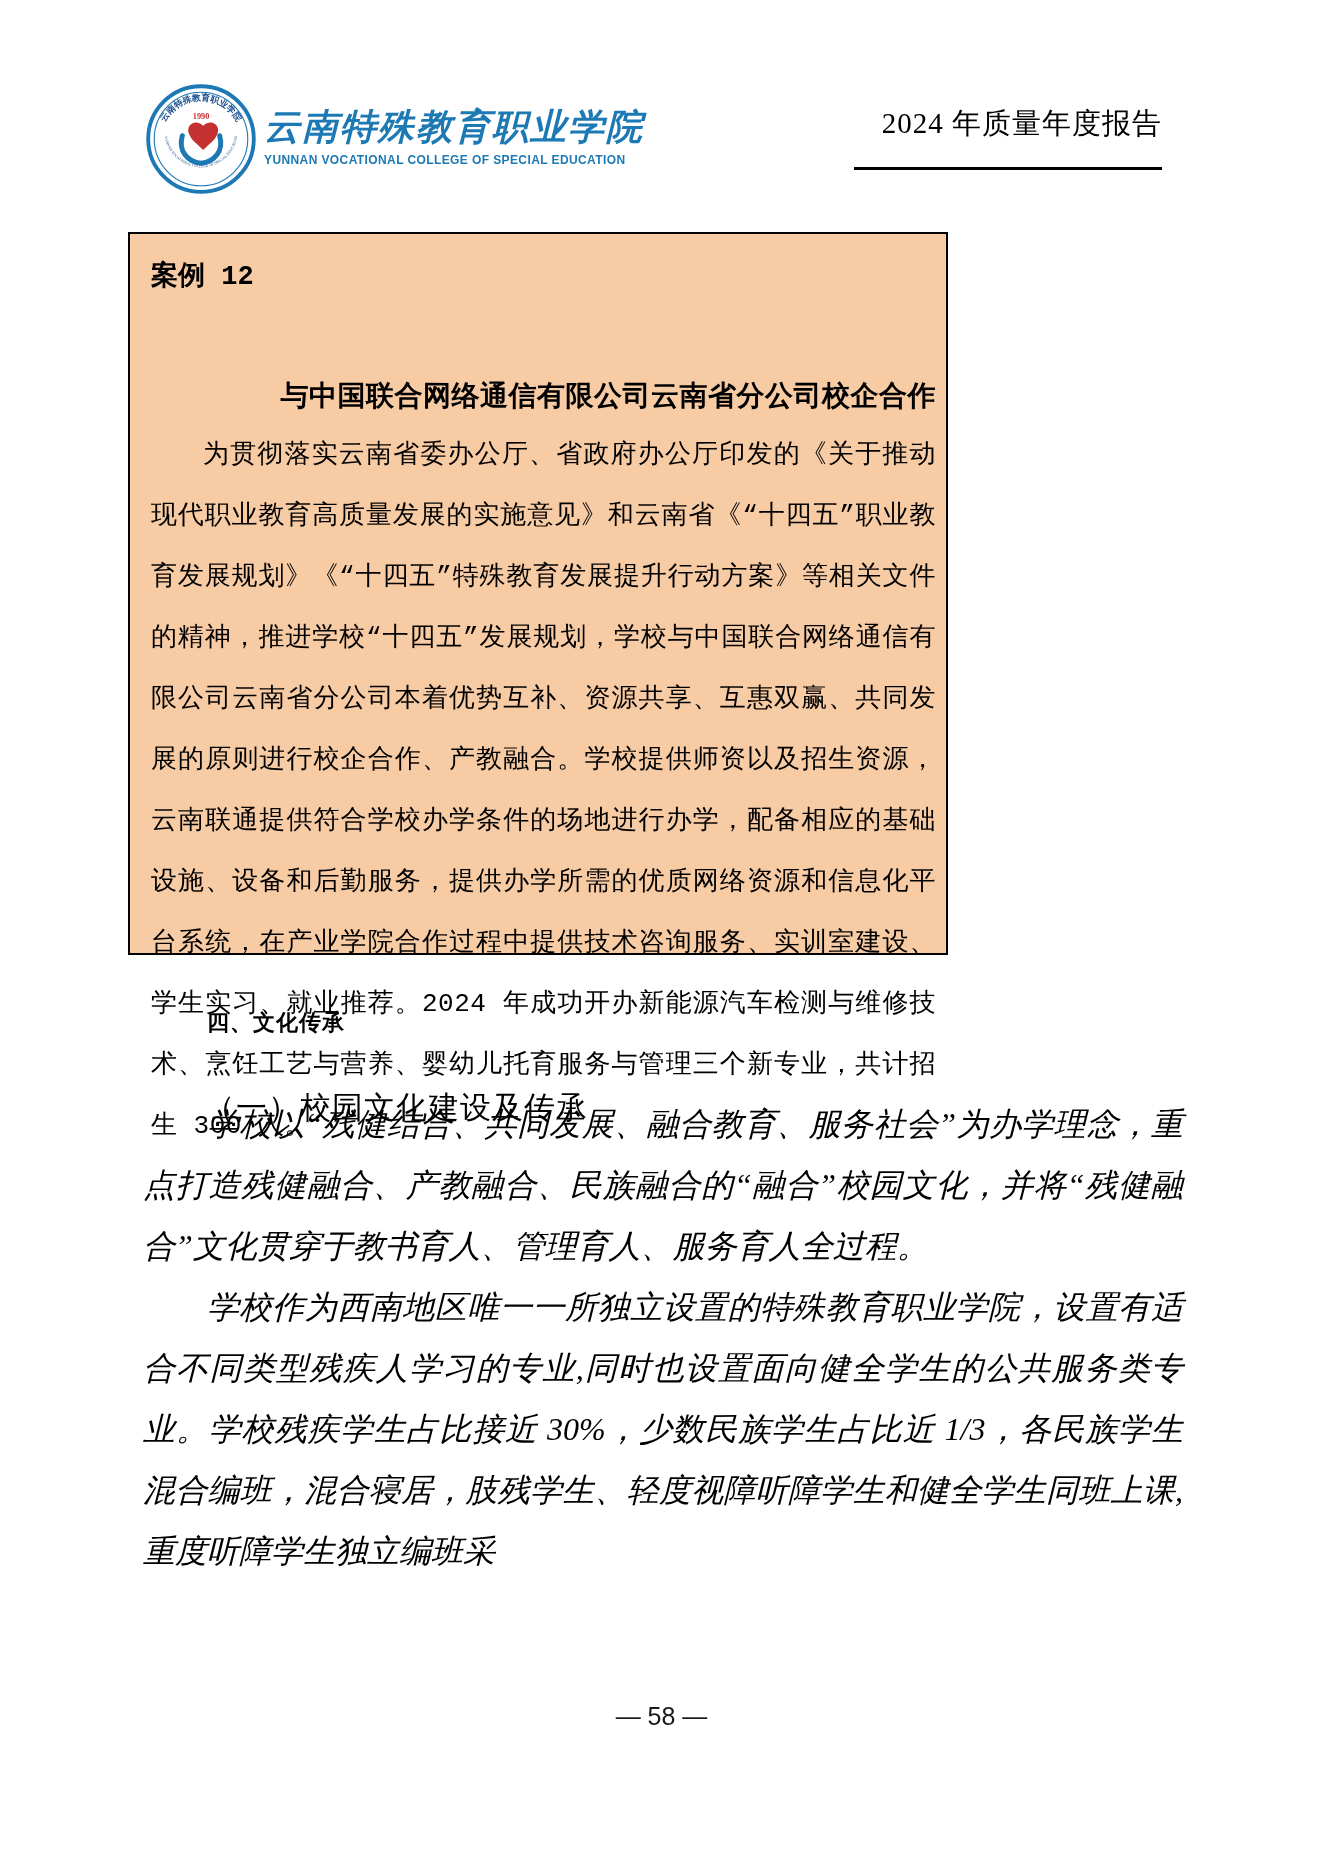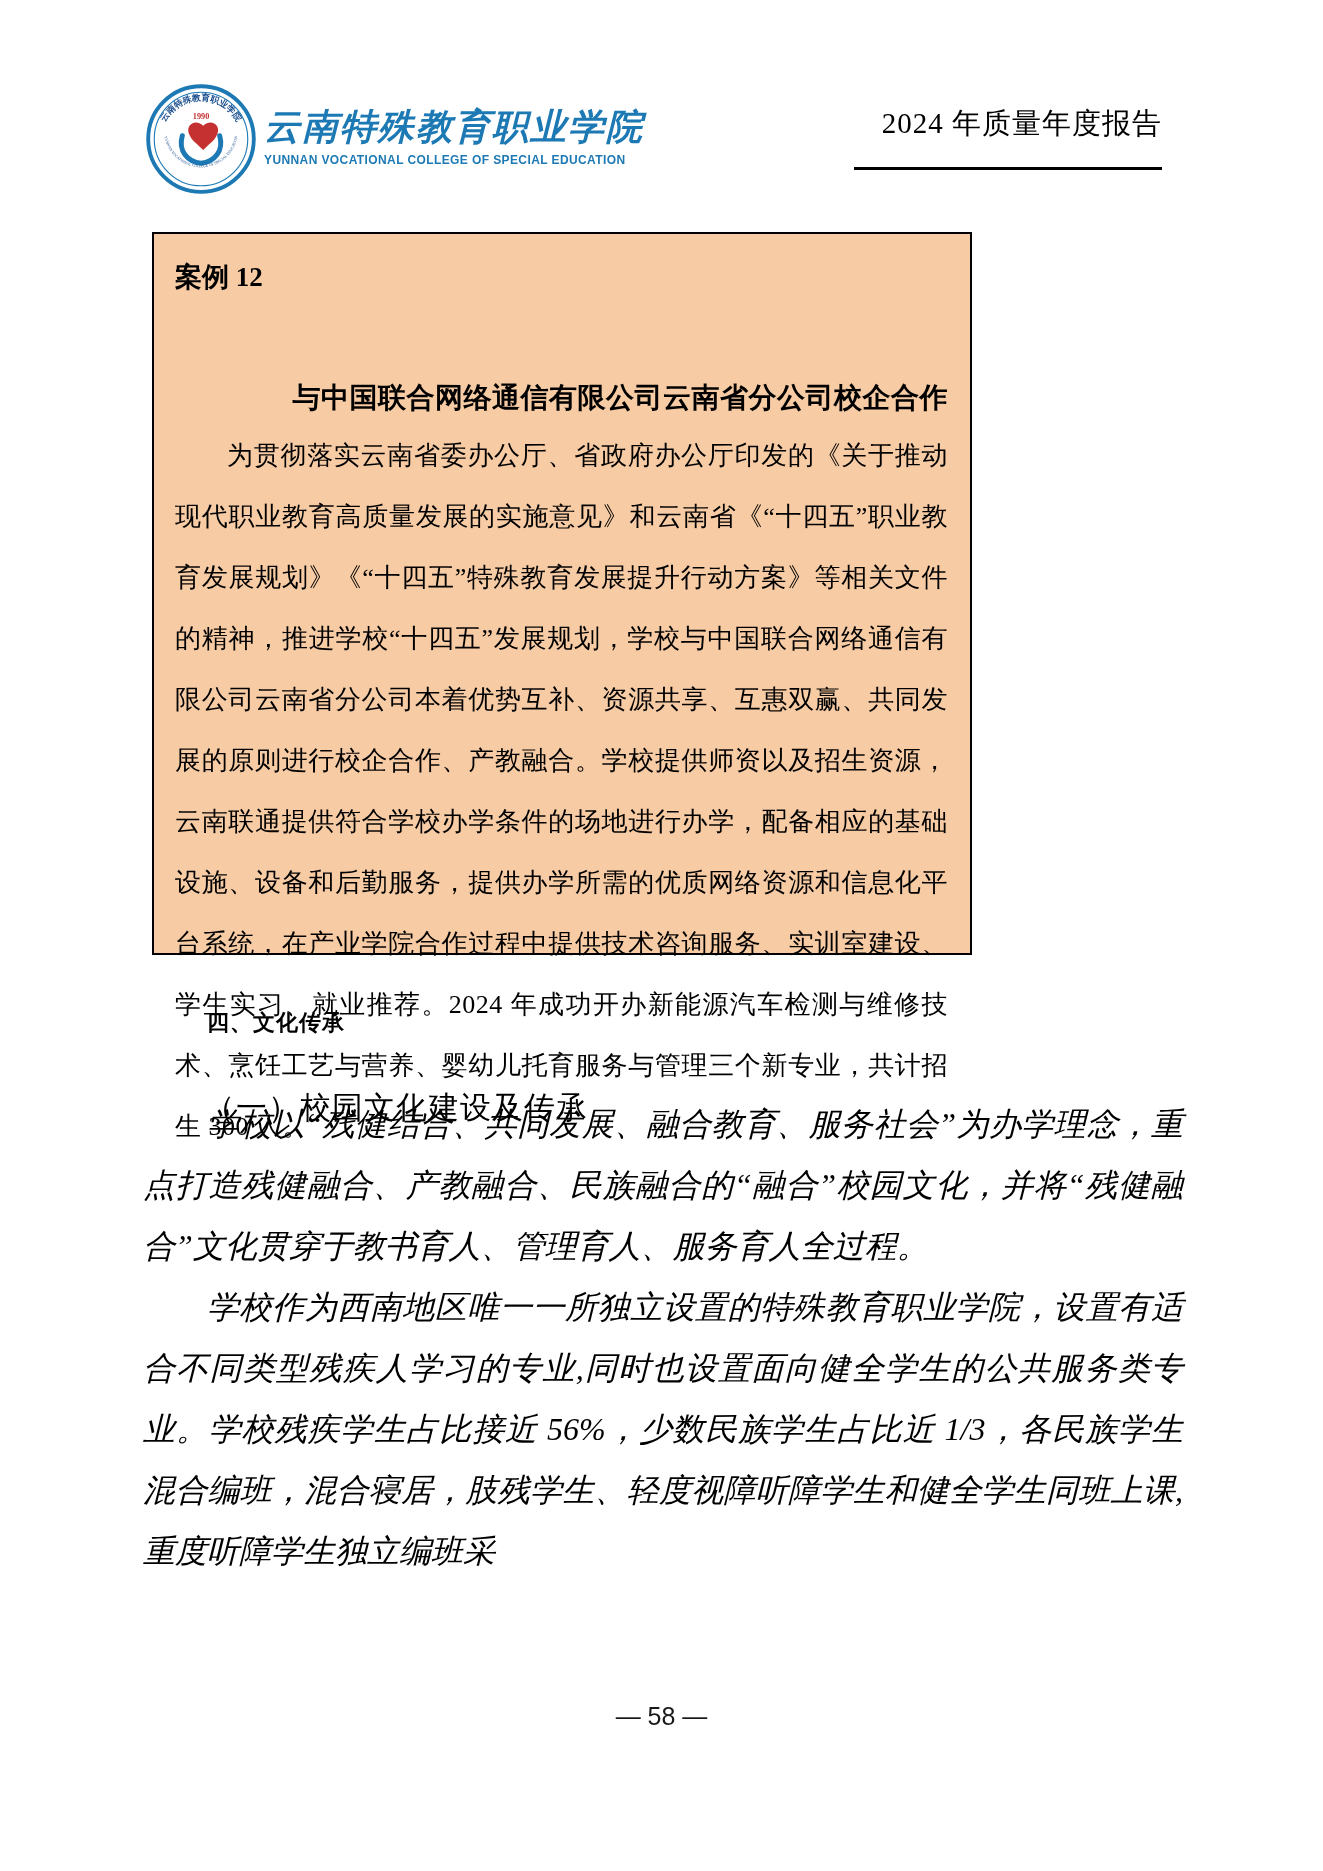--- a/index.html
+++ b/index.html
@@ -36,25 +36,26 @@
     position:absolute; top:104px; right:161px;
     font-size:29px; font-weight:normal; color:#000;
     letter-spacing:1px;
   }
   .header-rule {
     position:absolute; top:167px; left:854px;
     width:308px; height:3px; background:#000;
   }
   
   .case-box {
-    position:absolute; left:152px; top:232px;
+    position:absolute; left:128px; top:232px;
     width:820px; height:723px;
     background:#f7cba4;
     border:2px solid #000;
-    padding:26px 22px 0 21px;
+    padding:26px 10px 0 21px;
+    font-family:Liberation Mono, monospace;
   }
   .case-label {
     font-size:27px; font-weight:bold; line-height:1.3;
   }
   .case-title {
     margin-top:84px;
     text-align:right;
     font-size:28px; font-weight:bold;
     letter-spacing:0.5px;
     line-height:1.35;
@@ -129,18 +130,18 @@
     <div class="case-label">案例 12</div>
     <div class="case-title">与中国联合网络通信有限公司云南省分公司校企合作</div>
     <div class="case-body">为贯彻落实云南省委办公厅、省政府办公厅印发的《关于推动现代职业教育高质量发展的实施意见》和云南省《“十四五”职业教育发展规划》《“十四五”特殊教育发展提升行动方案》等相关文件的精神，推进学校“十四五”发展规划，学校与中国联合网络通信有限公司云南省分公司本着优势互补、资源共享、互惠双赢、共同发展的原则进行校企合作、产教融合。学校提供师资以及招生资源，云南联通提供符合学校办学条件的场地进行办学，配备相应的基础设施、设备和后勤服务，提供办学所需的优质网络资源和信息化平台系统，在产业学院合作过程中提供技术咨询服务、实训室建设、学生实习、就业推荐。2024 年成功开办新能源汽车检测与维修技术、烹饪工艺与营养、婴幼儿托育服务与管理三个新专业，共计招生 300 人。</div>
   </div>
 
   <div class="section-heading">四、文化传承</div>
   <div class="section-subheading">（一）校园文化建设及传承</div>
 
   <div class="body-text">
     <div class="para">学校以“残健结合、共同发展、融合教育、服务社会”为办学理念，重点打造残健融合、产教融合、民族融合的“融合”校园文化，并将“残健融合”文化贯穿于教书育人、管理育人、服务育人全过程。</div>
-    <div class="para">学校作为西南地区唯一一所独立设置的特殊教育职业学院，设置有适合不同类型残疾人学习的专业,同时也设置面向健全学生的公共服务类专业。学校残疾学生占比接近 56%，少数民族学生占比近 1/3，各民族学生混合编班，混合寝居，肢残学生、轻度视障听障学生和健全学生同班上课,重度听障学生独立编班采</div>
+    <div class="para">学校作为西南地区唯一一所独立设置的特殊教育职业学院，设置有适合不同类型残疾人学习的专业,同时也设置面向健全学生的公共服务类专业。学校残疾学生占比接近 30%，少数民族学生占比近 1/3，各民族学生混合编班，混合寝居，肢残学生、轻度视障听障学生和健全学生同班上课,重度听障学生独立编班采</div>
   </div>
 
   <div class="footer">— 58 —</div>
 
 </div>
 
 </body></html>

